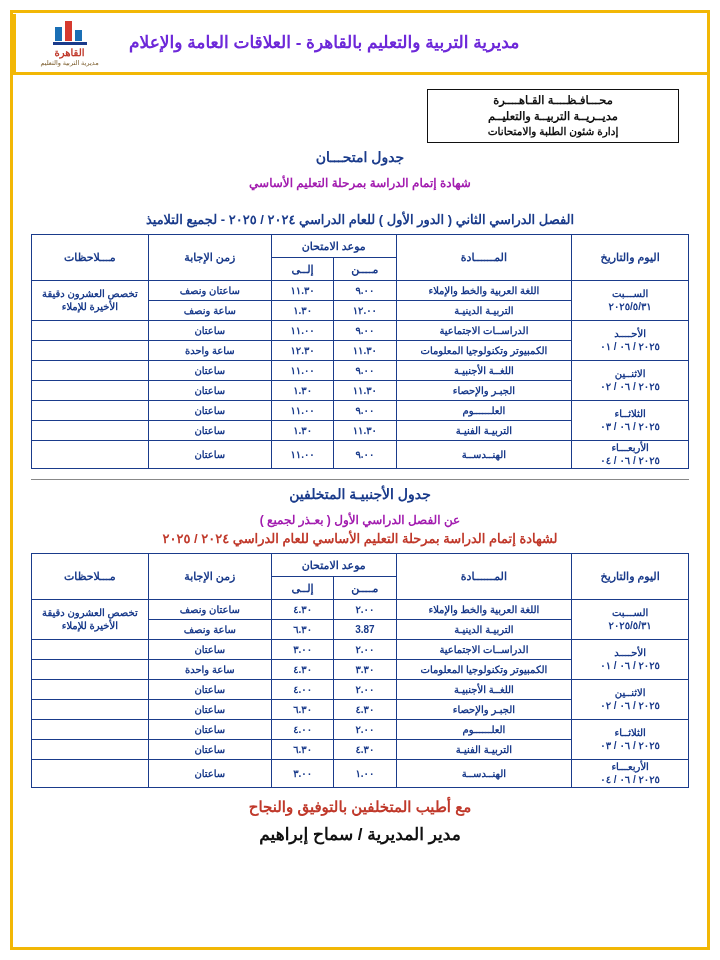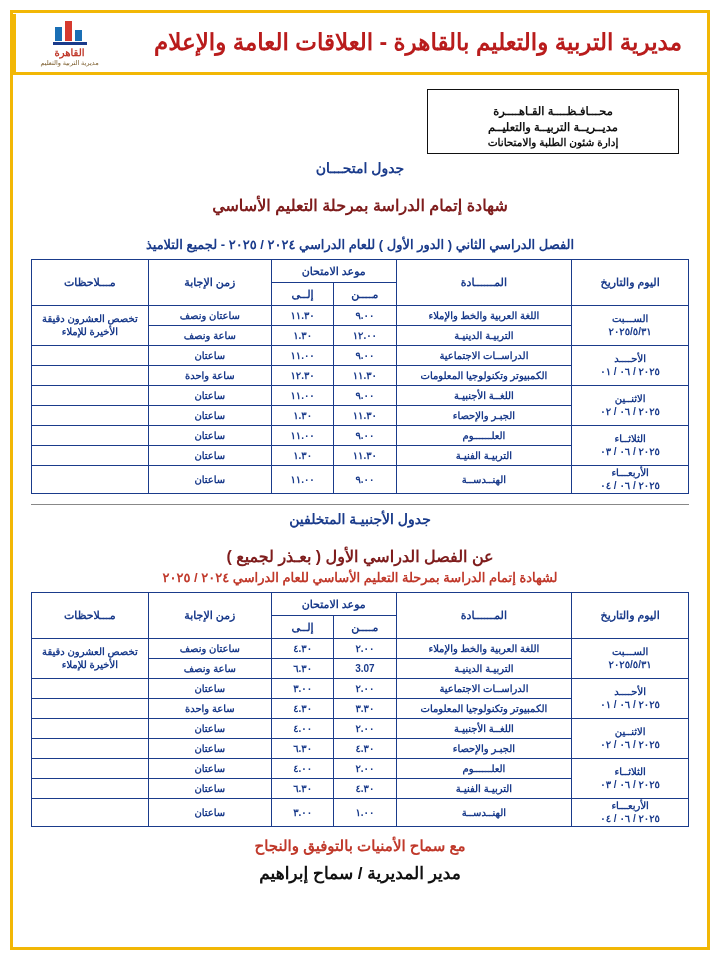--- a/index.html
+++ b/index.html
@@ -25,24 +25,24 @@
   }
   
   .header{
     display:flex;flex-direction:row-reverse;align-items:center;
     border-bottom:3px solid #f2b705;
     height:62px;
     box-sizing:border-box;
   }
   .header-title{
     flex:1;
-    text-align:center;
-    color:#b91c1c;
+    text-align:left;
+    color:#6d28d9;
     font-weight:bold;
-    font-size:23px;
+    font-size:17px;
     letter-spacing:0px;
     padding-left:6px;
   }
   .logo-box{
     width:110px;
     height:58px;
     display:flex;flex-direction:column;align-items:center;justify-content:center;
     border-left:3px solid #f2b705;
     box-sizing:border-box;
   }
@@ -68,33 +68,33 @@
   }
   
   .content{
     padding:8px 18px 6px 18px;
   }
   .gov-block{
     width:250px;
     margin:6px 10px 4px auto;
     border:1px solid #111;
     text-align:center;
-    padding:14px 0 4px 0;
+    padding:3px 0 4px 0;
     line-height:1.35;
   }
   .gov-block div{
     font-size:11.5px;font-weight:bold;color:#111;letter-spacing:1px;
   }
   .gov-block .ln3{font-size:10.5px;letter-spacing:0px;}
   .center-lines{
     text-align:center;
     margin-top:6px;
   }
   .ttl1{color:#1a3b8b;font-weight:bold;font-size:14px;}
-  .ttl2{color:#7f1d1d;font-weight:bold;font-size:16px;margin-top:20px;}
+  .ttl2{color:#a21caf;font-weight:bold;font-size:12px;margin-top:11px;}
   .ttl3{color:#1a3b8b;font-weight:bold;font-size:13px;margin-top:22px;}
   .ttl-red{color:#c0392b;font-weight:bold;font-size:13px;margin-top:4px;}
   
   table.sched{
     width:100%;
     border-collapse:collapse;
     margin-top:7px;
     table-layout:fixed;
     color:#1a3b8b;
   }
@@ -273,21 +273,21 @@
             <tr>
               <td class="day" rowspan="2">الســـبت<br>٢٠٢٥/٥/٣١</td>
               <td>اللغة العربية والخط والإملاء</td>
               <td>٢.٠٠</td>
               <td>٤.٣٠</td>
               <td>ساعتان ونصف</td>
               <td class="note" rowspan="2">تخصص العشرون دقيقة الأخيرة للإملاء</td>
             </tr>
             <tr>
               <td>التربيـة الدينيـة</td>
-              <td>3.07</td>
+              <td>3.87</td>
               <td>٦.٣٠</td>
               <td>ساعة ونصف</td>
             </tr>
             <tr>
               <td class="day" rowspan="2">الأحــــد<br>٢٠٢٥ / ٠٦ / ٠١</td>
               <td>الدراســات الاجتماعية</td>
               <td>٢.٠٠</td>
               <td>٣.٠٠</td>
               <td>ساعتان</td>
               <td class="note"></td>
@@ -334,19 +334,19 @@
               <td>الهنــدســة</td>
               <td>١.٠٠</td>
               <td>٣.٠٠</td>
               <td>ساعتان</td>
               <td class="note"></td>
             </tr>
           </tbody>
       </table>
 
       <div class="footer">
-        <div class="foot-red">مع سماح الأمنيات بالتوفيق والنجاح</div>
+        <div class="foot-red">مع أطيب المتخلفين بالتوفيق والنجاح</div>
         <div class="foot-blk">مدير المديرية / سماح إبراهيم</div>
       </div>
 
     </div>
   </div>
 </div>
 
 </body></html>

